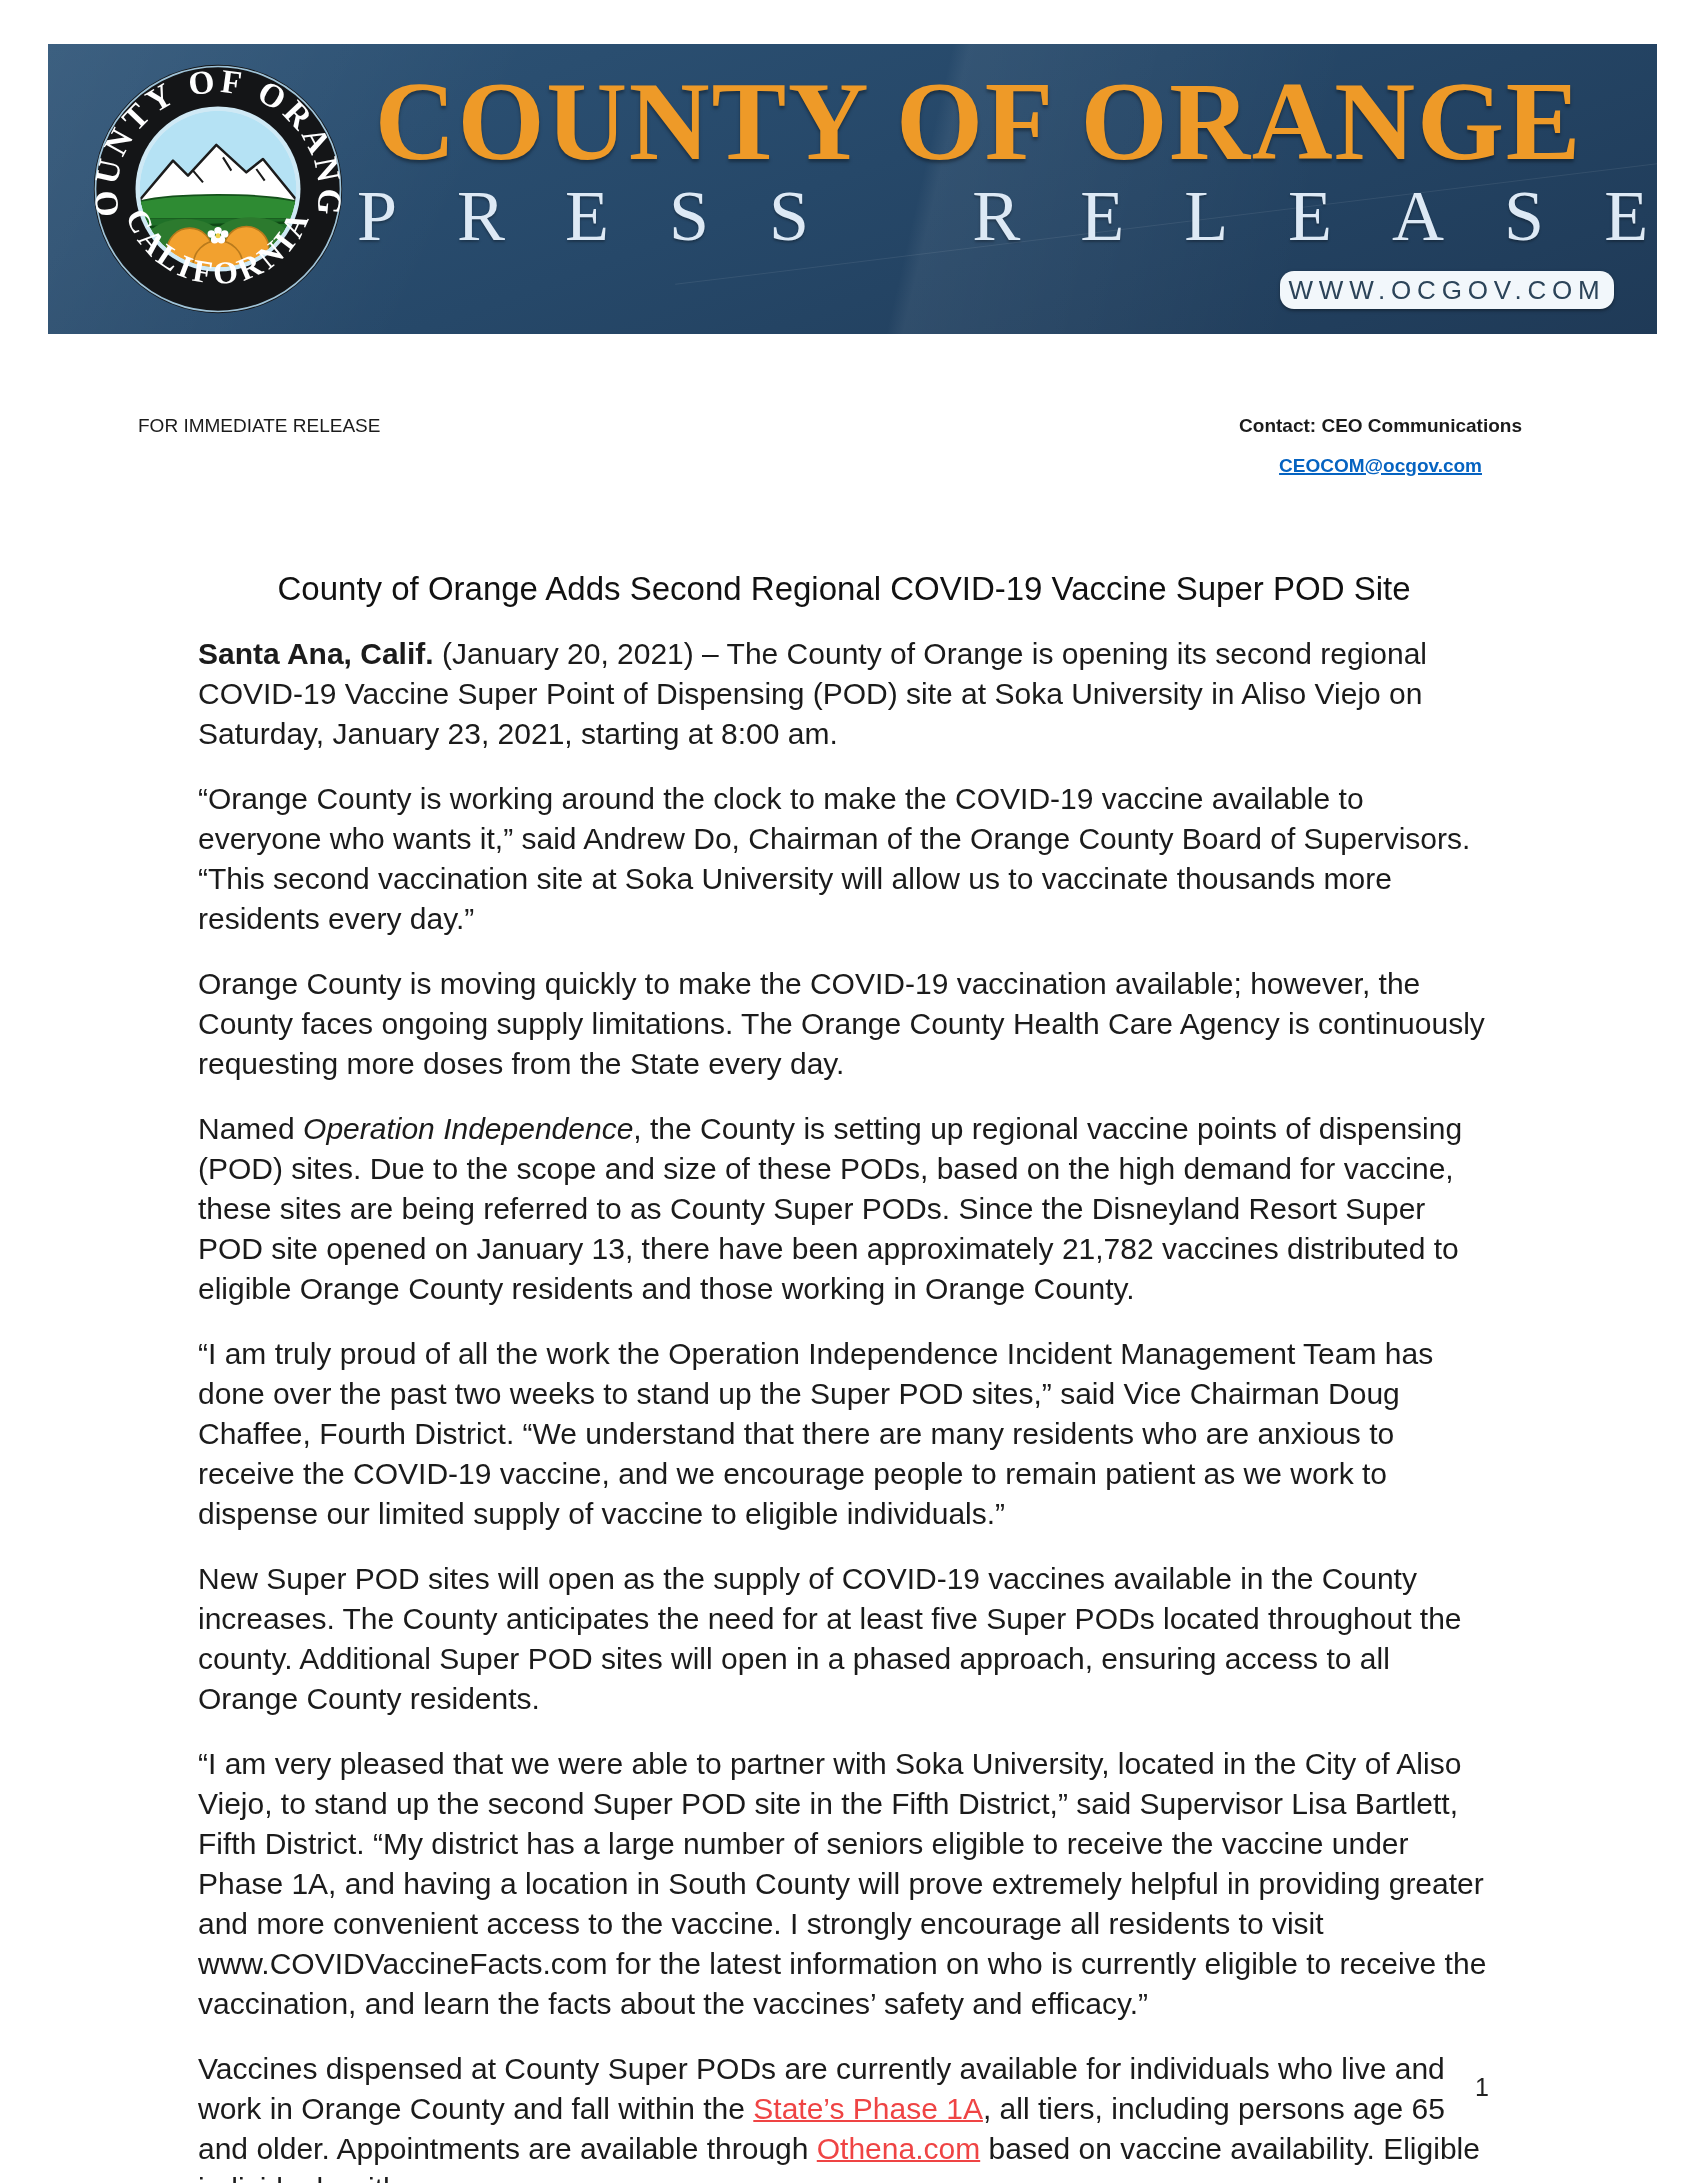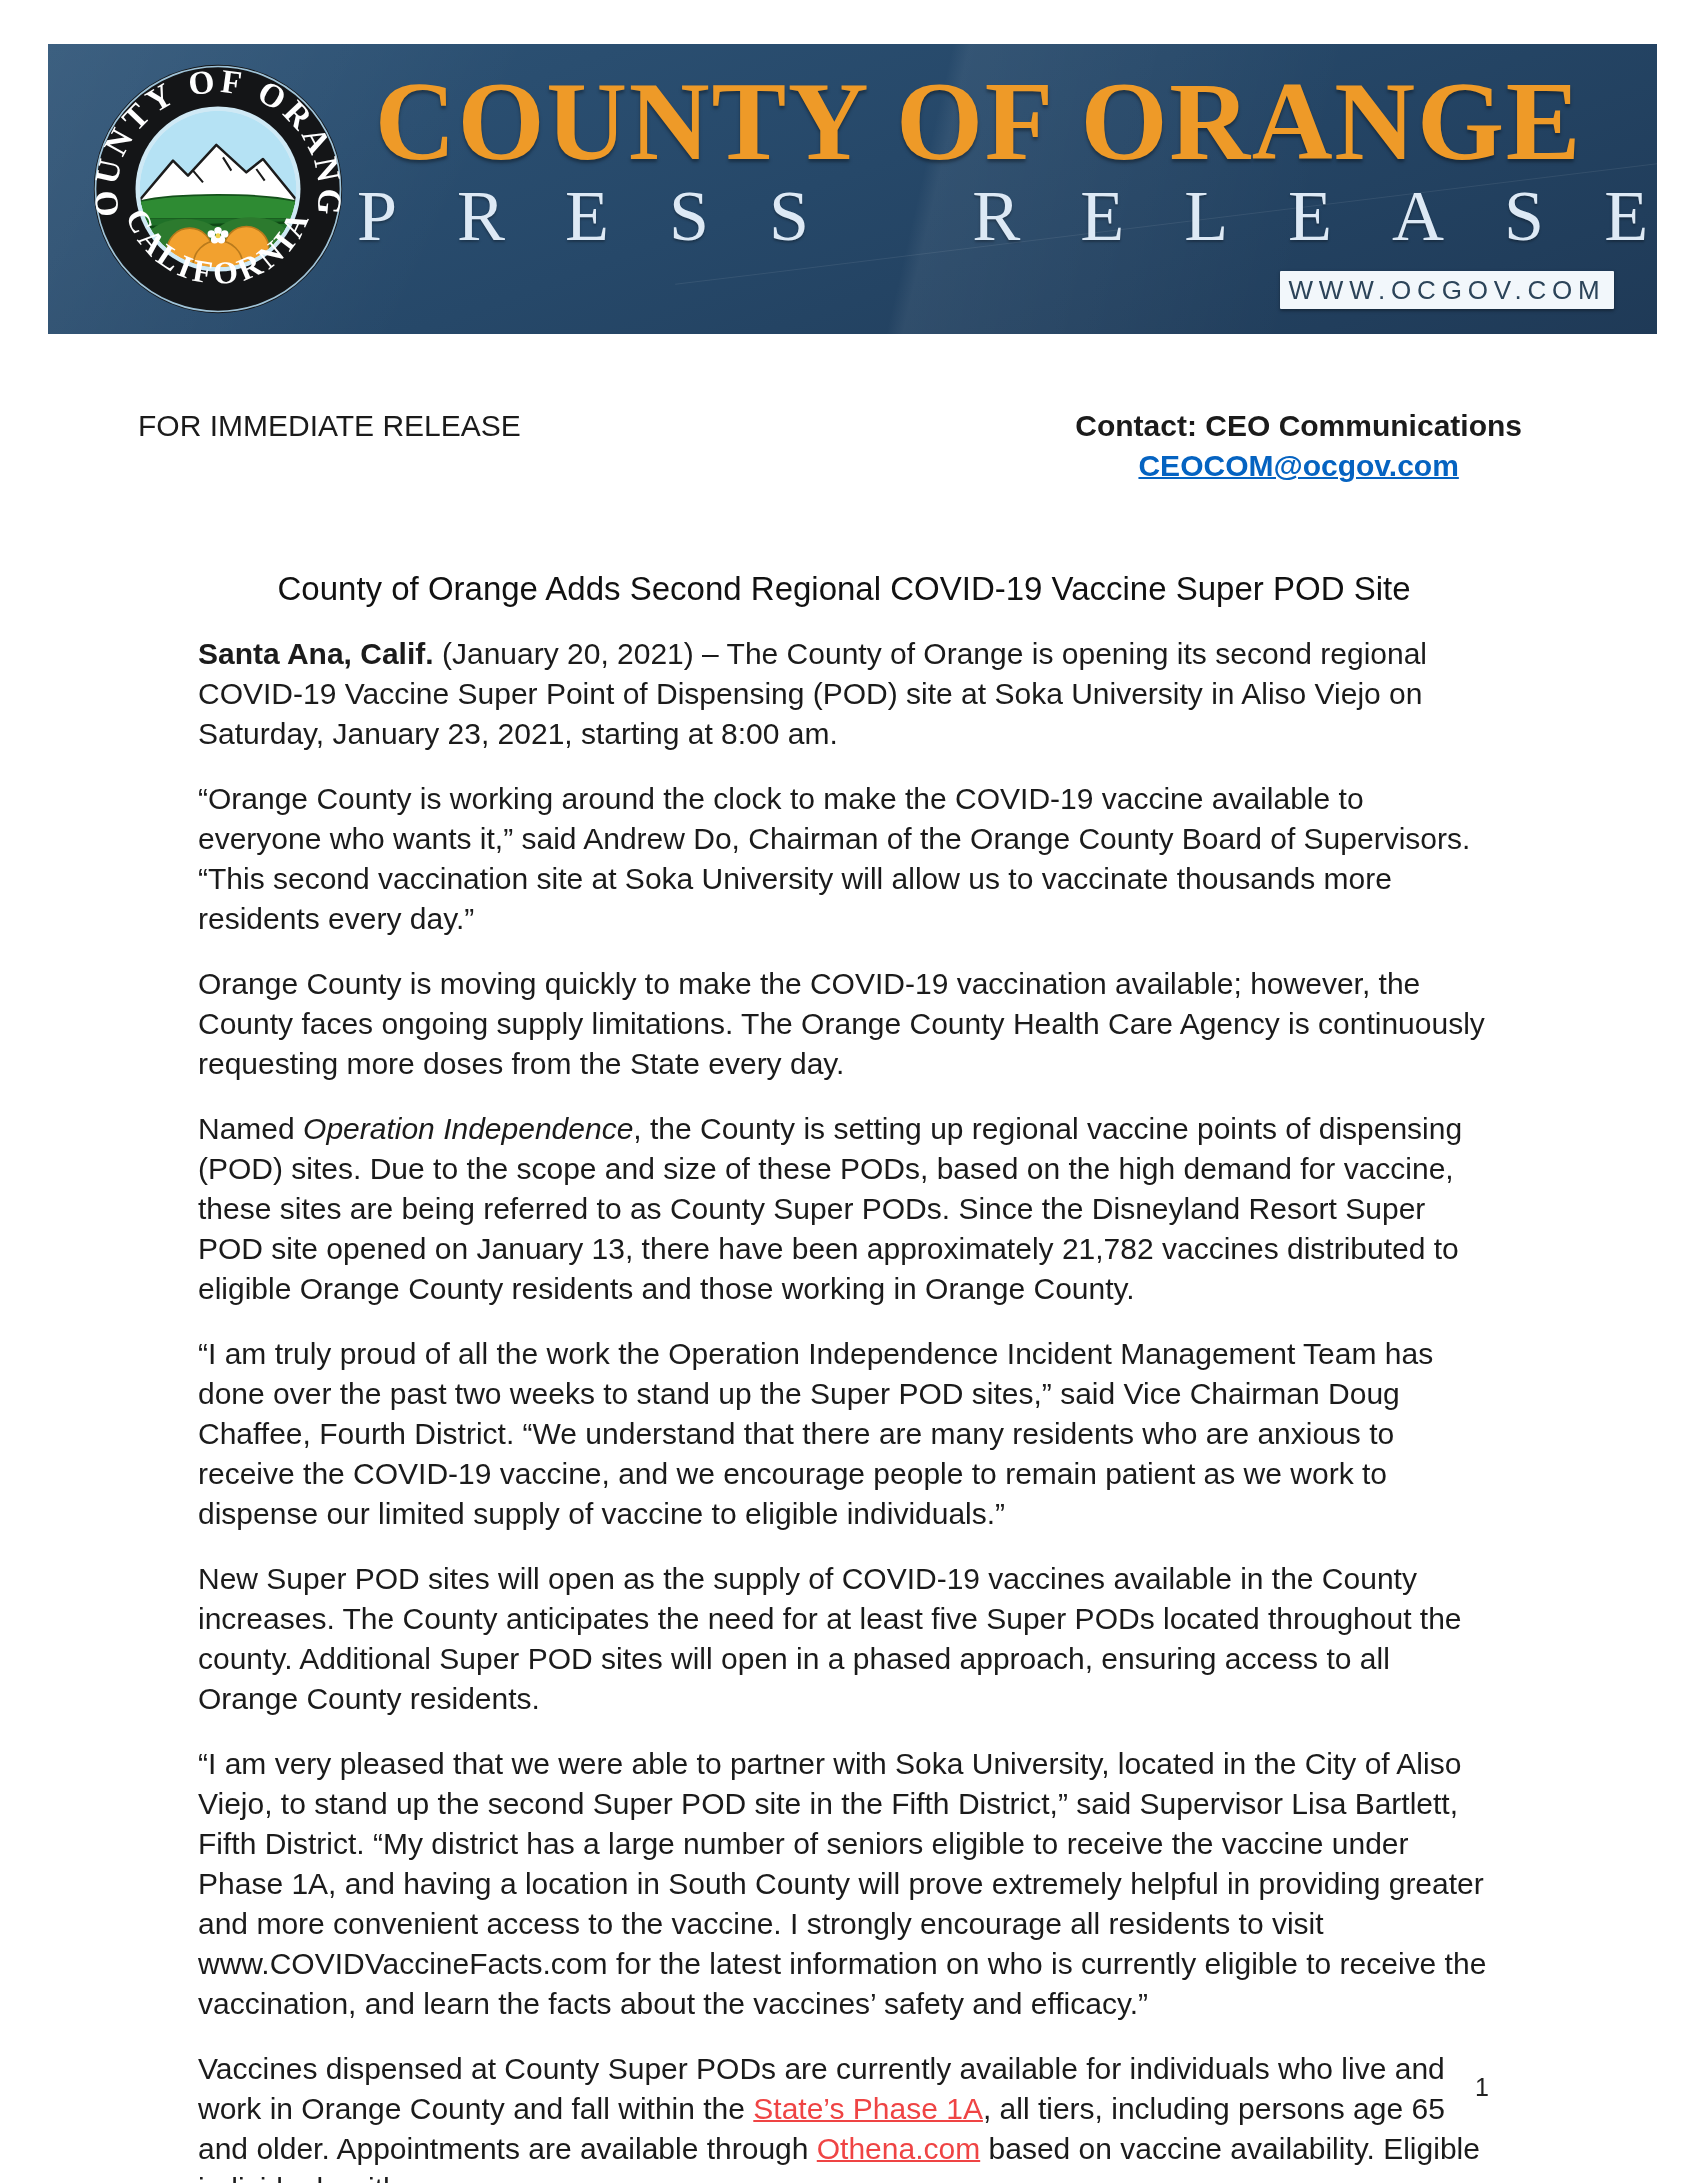--- a/index.html
+++ b/index.html
@@ -31,32 +31,32 @@
   .press{
     position:absolute;left:259px;width:1343px;top:133px;
     font-family:Liberation Serif, serif;
     font-size:72px;line-height:1.1;color:#dde9f5;
     letter-spacing:60px;word-spacing:25px;text-align:center;
     padding-left:50px;box-sizing:border-box;white-space:nowrap;
     text-shadow:0 1.7px 2.5px rgba(0,0,0,0.3);
   }
   .site-box{
     position:absolute;right:43px;bottom:25px;width:334px;height:38px;
-    background:#f2f7fb;border-radius:1px;
+    background:#f2f7fb;border-radius:14px;
     display:flex;align-items:center;justify-content:center;
     font-size:26px;letter-spacing:5.8px;color:#2c4459;
     box-shadow:0 1.7px 3.3px rgba(0,0,0,0.35);
   }
   .seal{position:absolute;left:45px;top:20px;width:250px;height:250px;}
 
   
   .meta-row{
     position:absolute;left:138px;top:406px;width:1384px;
     display:flex;justify-content:space-between;align-items:flex-start;
-    font-size:30px;line-height:40px;
+    font-size:19px;line-height:40px;
   }
   .contact-block{text-align:center;font-weight:bold;}
   .contact-block a{color:#0563C1;text-decoration:underline;text-decoration-thickness:1.7px;}
 
   
   .article-title{
     position:absolute;left:198px;width:1292px;top:569px;
     text-align:center;font-weight:normal;font-size:33px;line-height:1.2;color:#111;
   }
   .article-body{position:absolute;left:198px;width:1292px;top:634px;}

